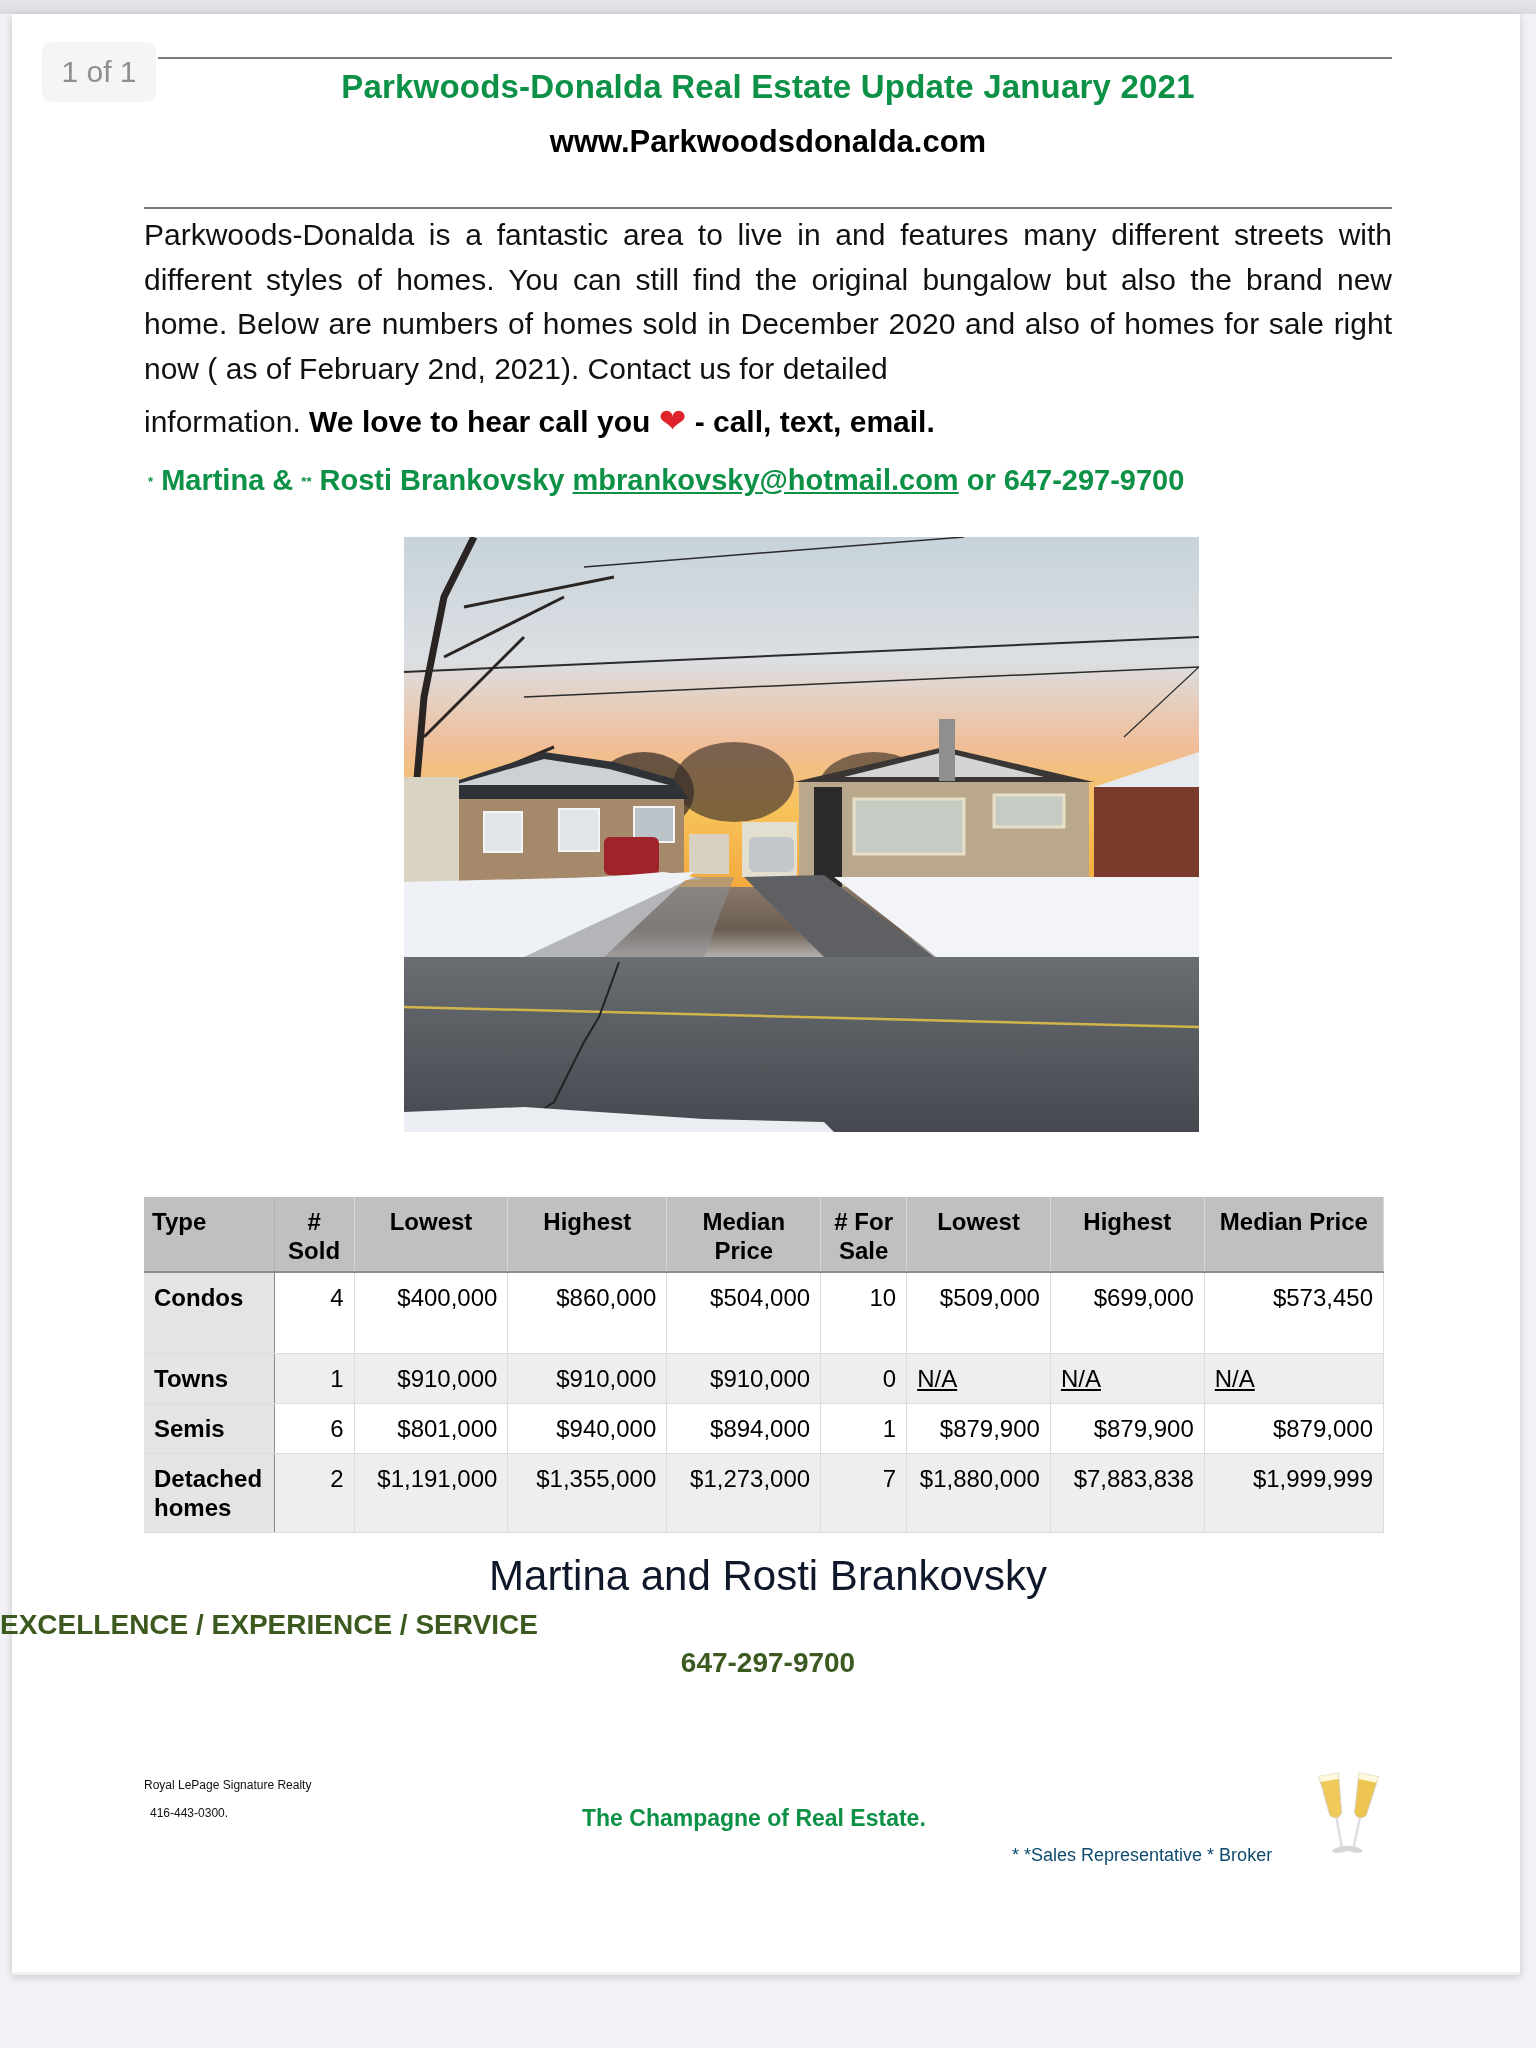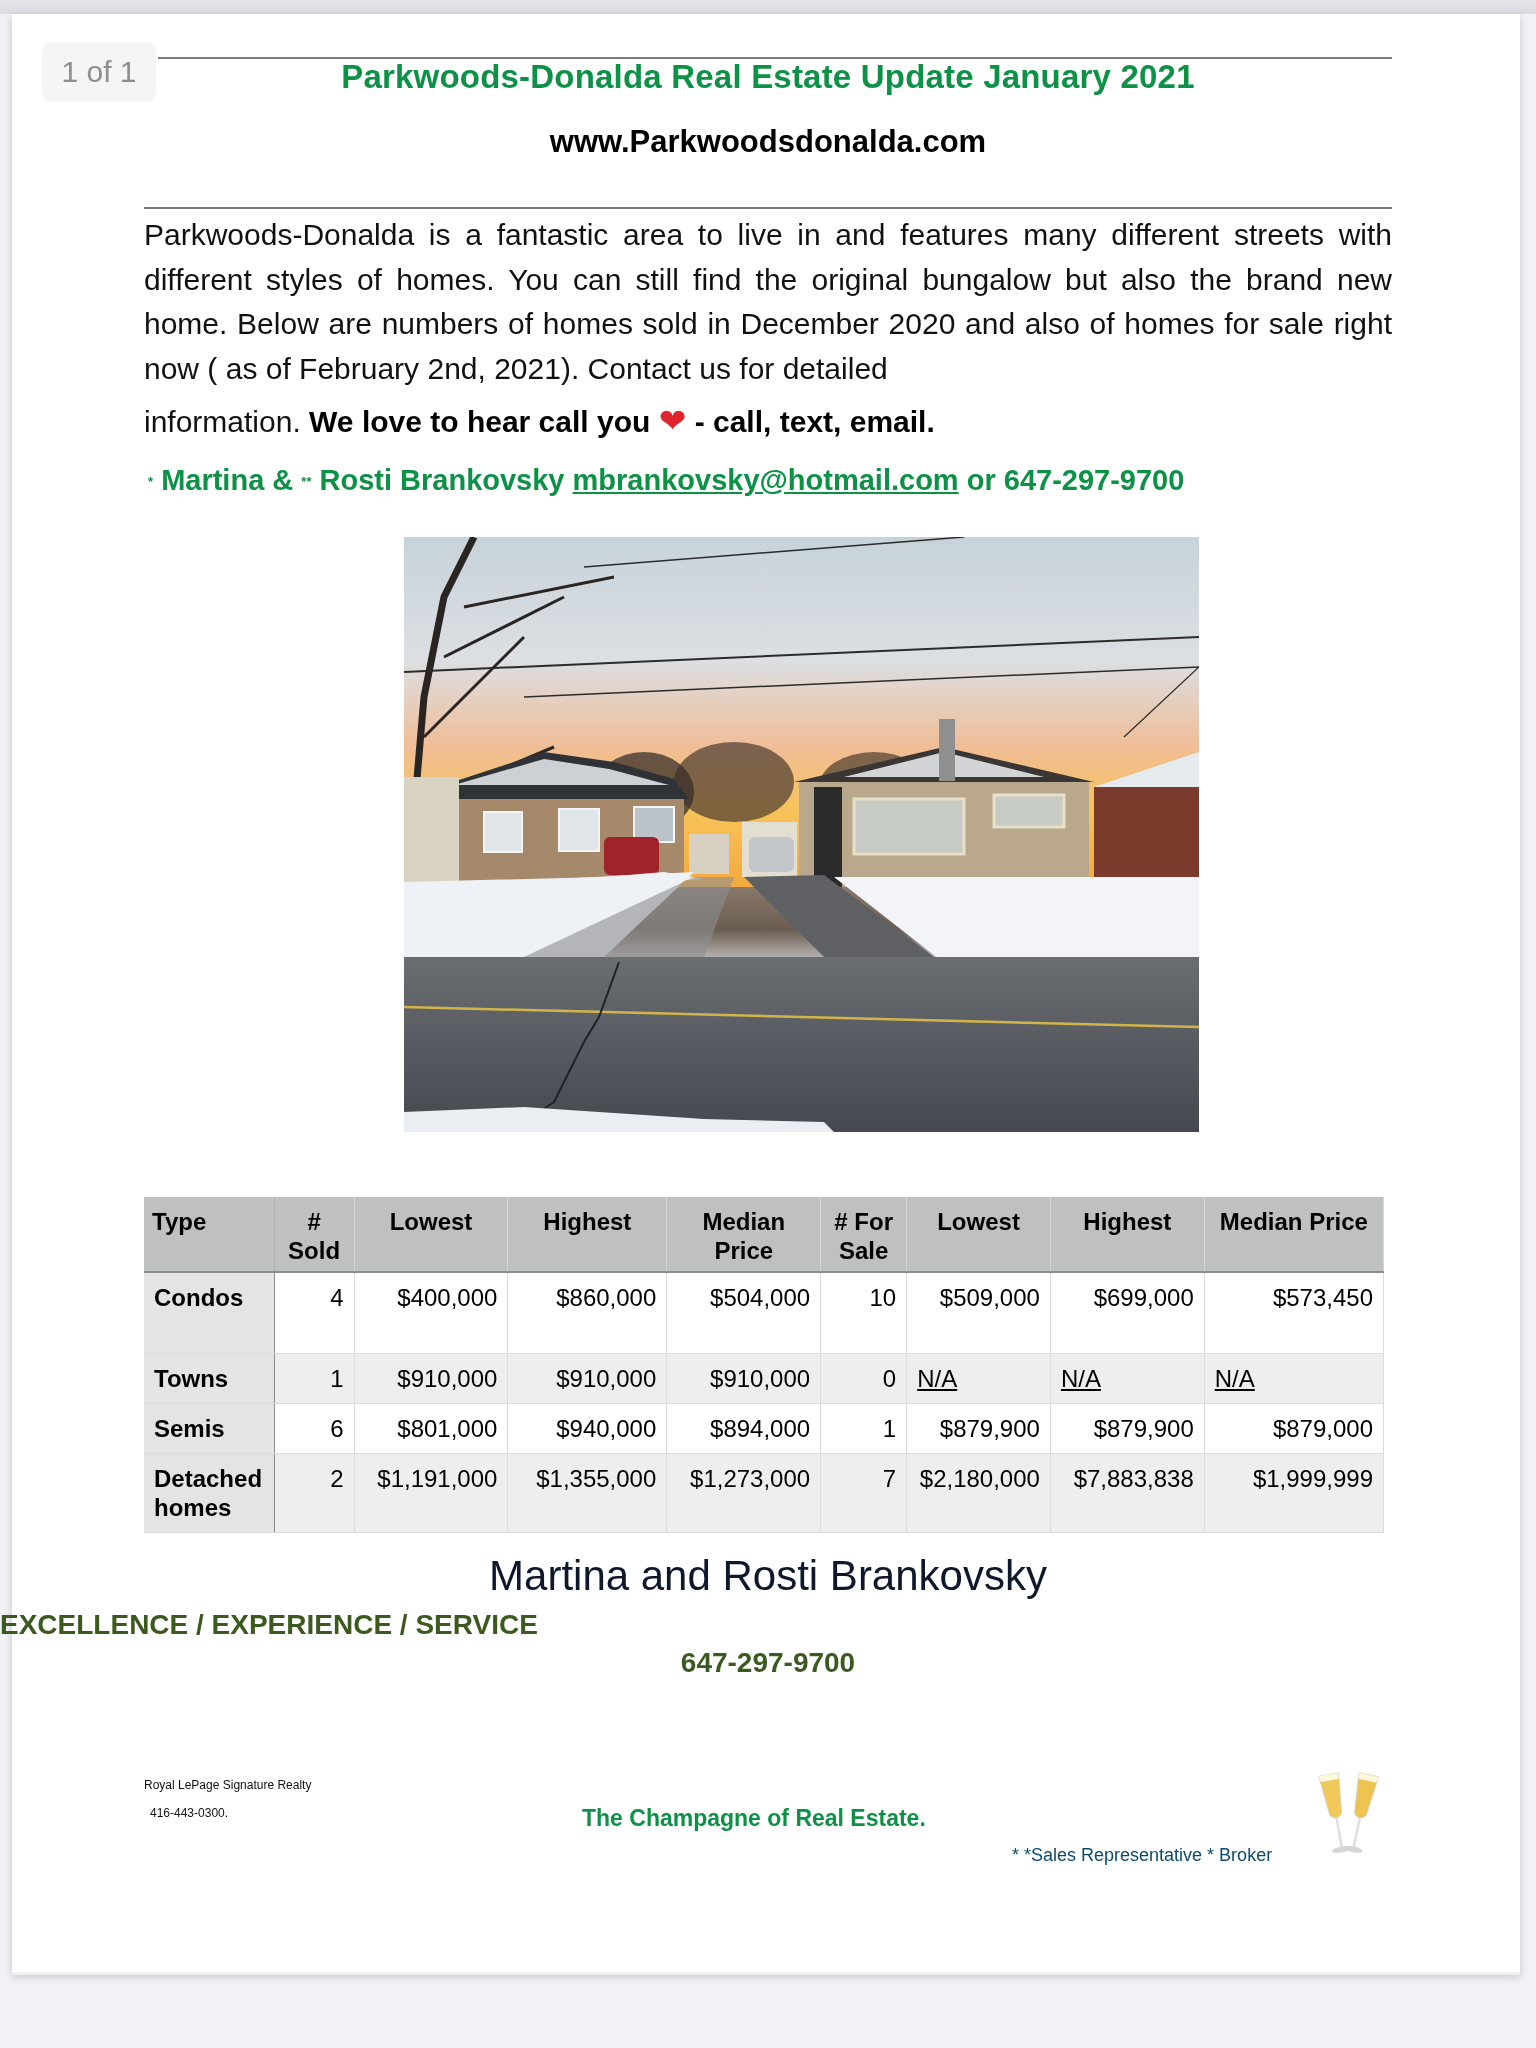--- a/index.html
+++ b/index.html
@@ -21,21 +21,21 @@
   }
   .page-badge {
     position: absolute; left: 42px; top: 42px; width: 114px; height: 60px;
     background: #f5f5f5; border-radius: 10px;
     color: #8e8e8e; font-size: 30px; line-height: 60px; text-align: center;
   }
   .rule {
     position: absolute; height: 0; border-top: 2px solid #7a7a7a;
   }
   .title {
-    position: absolute; left: 0; width: 1536px; top: 58px; text-align: center;
+    position: absolute; left: 0; width: 1536px; top: 68px; text-align: center;
     color: #0d9146; font-weight: bold; font-size: 33px; letter-spacing: 0.2px;
   }
   .website {
     position: absolute; left: 0; width: 1536px; top: 124px; text-align: center;
     color: #000; font-weight: bold; font-size: 31px;
   }
   .intro {
     position: absolute; left: 144px; width: 1248px; top: 213px;
     font-size: 30px; line-height: 44.5px; color: #111; text-align: justify;
   }
@@ -254,21 +254,21 @@
       <td>$879,900</td>
       <td>$879,000</td>
     </tr>
     <tr class="row-odd">
       <td class="type">Detached homes</td>
       <td>2</td>
       <td>$1,191,000</td>
       <td>$1,355,000</td>
       <td>$1,273,000</td>
       <td>7</td>
-      <td>$2,180,000</td>
+      <td>$1,880,000</td>
       <td>$7,883,838</td>
       <td>$1,999,999</td>
     </tr>
   </tbody>
 </table>
 
 <div class="sig-name">Martina and Rosti Brankovsky</div>
 <div class="sig-tag">EXCELLENCE / EXPERIENCE / SERVICE</div>
 <div class="sig-phone">647-297-9700</div>
 

